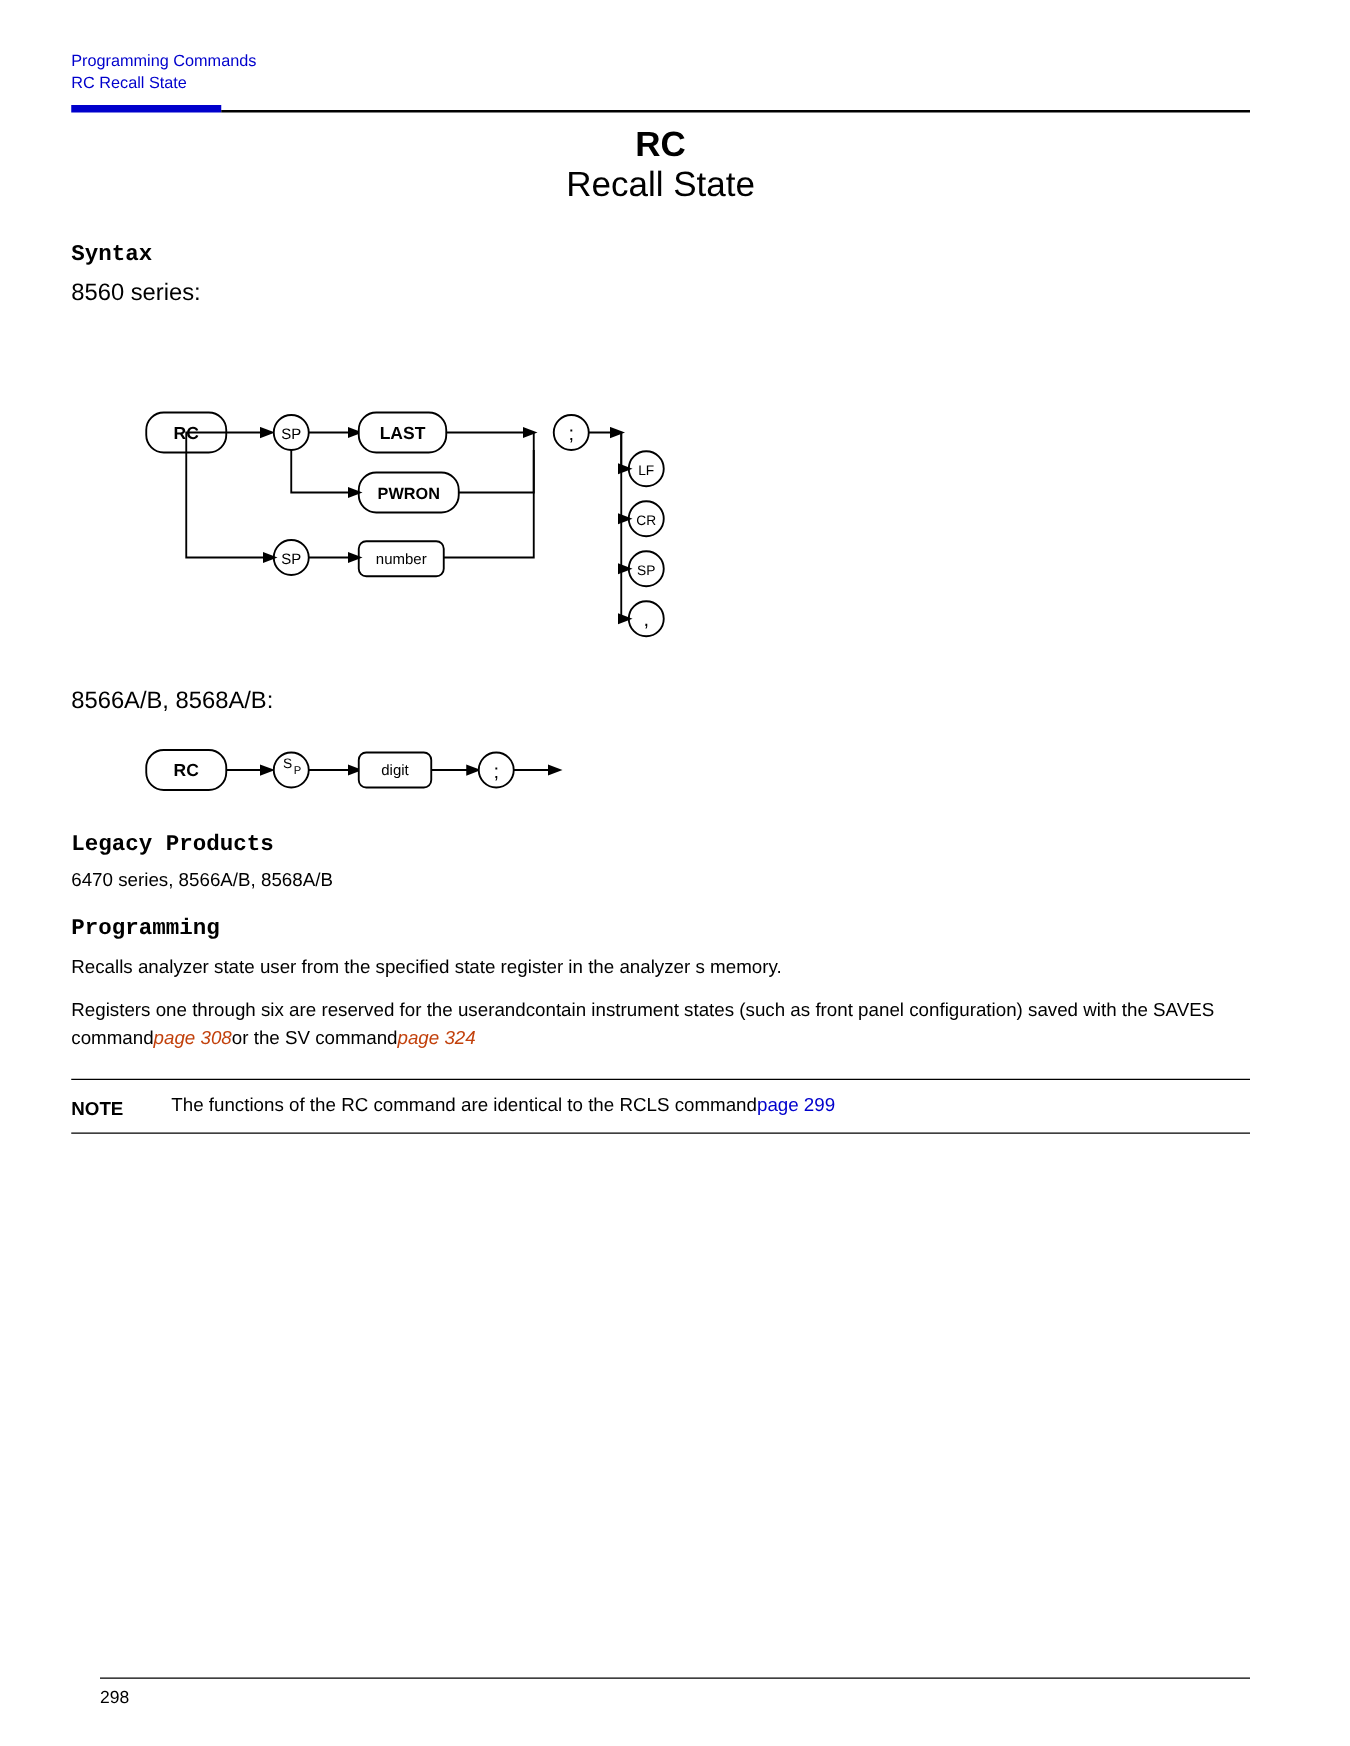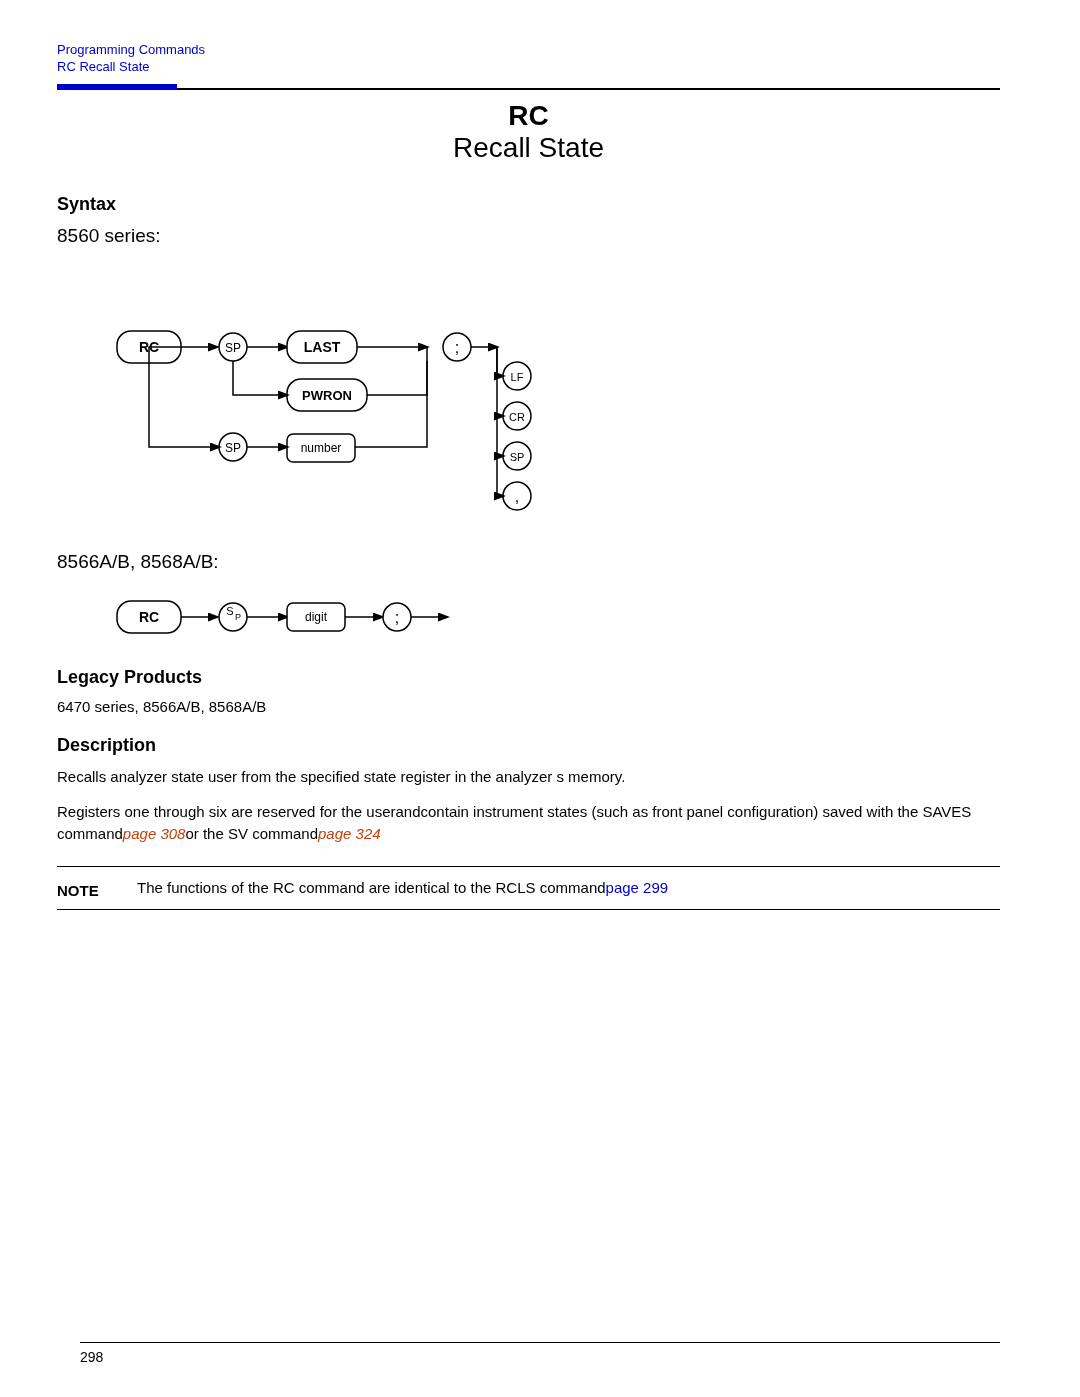--- a/index.html
+++ b/index.html
@@ -67,20 +67,21 @@
       font-weight: normal;
       display: block;
     }
 
     
     .section-heading {
       font-size: 18px;
       font-weight: bold;
       margin-bottom: 10px;
       margin-top: 20px;
+      font-family: Liberation Mono, monospace;
     }
 
     .series-label {
       font-size: 19px;
       margin-bottom: 14px;
     }
 
     
     .syntax-diagram {
       display: flex;
@@ -282,21 +283,21 @@
       <circle cx="300" cy="30" r="14" fill="white" stroke="black" stroke-width="1.5"></circle>
       <text x="300" y="36" text-anchor="middle" font-size="16" font-family="Arial">;</text>
 
       <line x1="314" y1="30" x2="350" y2="30" stroke="black" stroke-width="1.5" marker-end="url(#arrow2)"></line>
     </svg>
   </div>
 
   <div class="section-heading">Legacy Products</div>
   <div class="legacy-text">6470 series, 8566A/B, 8568A/B</div>
 
-  <div class="section-heading">Description</div>
+  <div class="section-heading">Programming</div>
 
   <p class="description-text">
     <span>Recalls analyzer state user from the spe​ci​fied state register in the analyzer s memory.</span>
   </p>
 
   <p class="description-text">
     <span>Registers one through six are reserved for the ​user​​​and​contain instrument states (such as front panel configuration) saved with the SAVES comma​nd</span><a href="#">page 308</a><span>​or the SV comma​nd</span><a href="#">page 324</a><span></span>
   </p>
 
   <div class="note-box">

